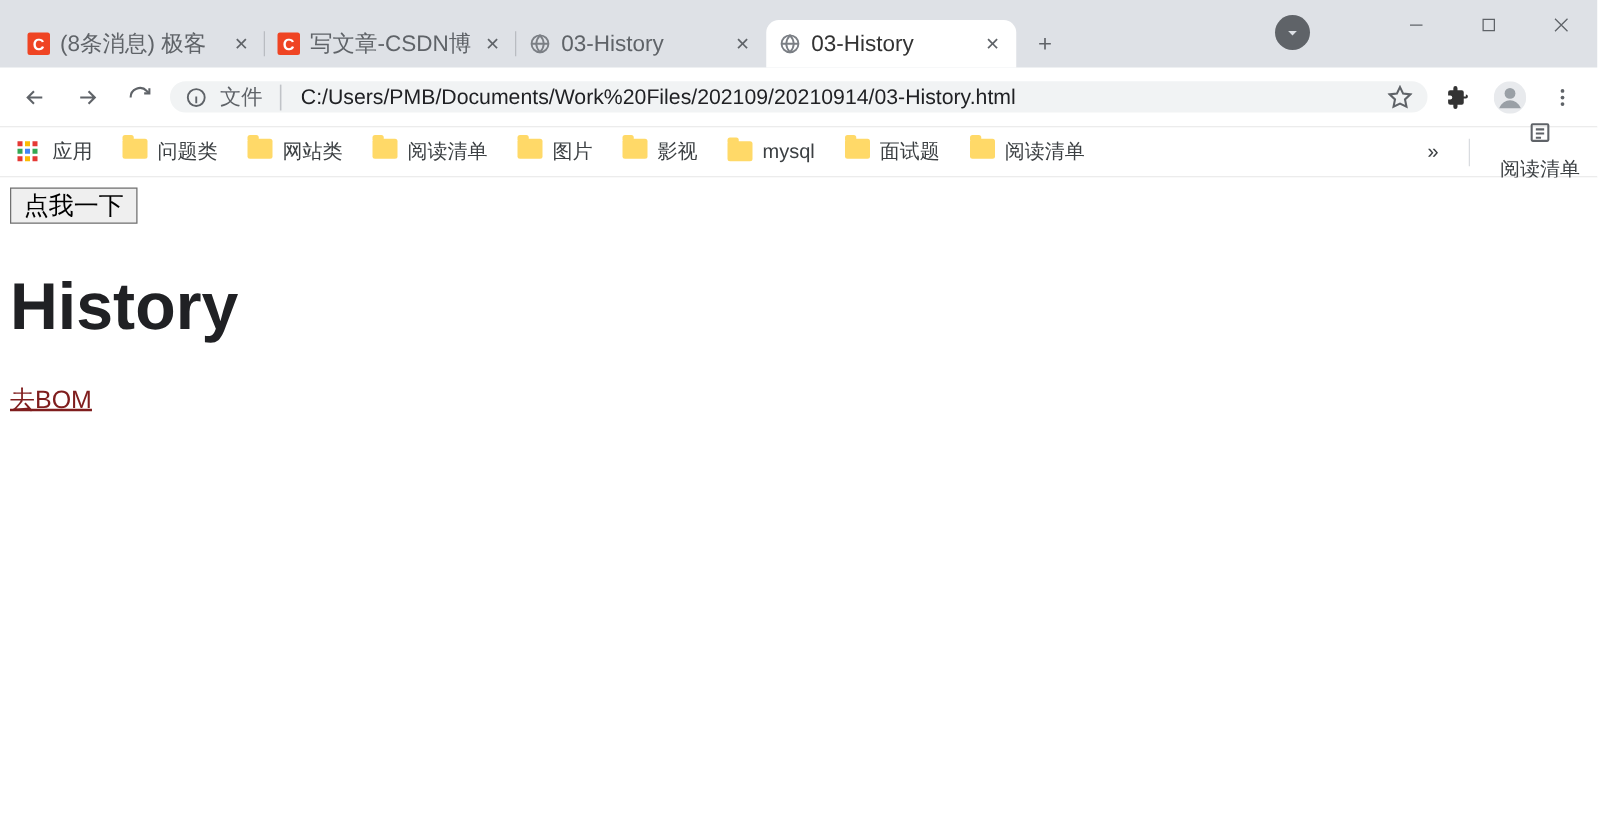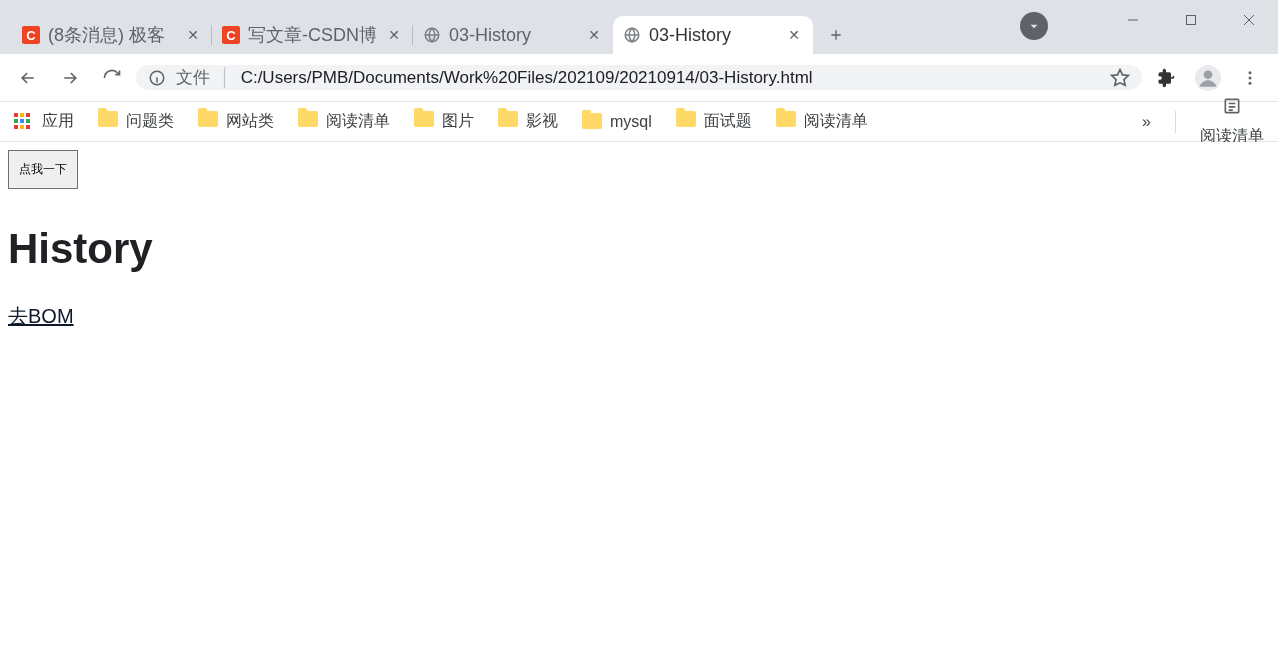--- a/index.html
+++ b/index.html
@@ -117,30 +117,30 @@
   .bm-more { display:flex; align-items:center; gap:10px; }
   .bm-divider { width:1px; height:22px; background:#d9dce0; }
   .reading-list { display:flex; align-items:center; gap:10px;flex-direction:column; }
 
   
   .content {
     flex:1 1 auto; background:#ffffff;
     padding:8px;
   }
   .page-btn {
-    font-family:inherit; font-size:12px;
-    padding:10px 10px; background:#efefef;
+    font-family:inherit; font-size:20px;
+    padding:0 10px; background:#efefef;
     border:1px solid #707070; cursor:default;
   }
   .page-heading {
-    margin:36px 0 30px 0; font-size:42px; font-weight:800;
+    margin:36px 0 30px 0; font-size:53px; font-weight:800;
     letter-spacing:0px;
   }
   .page-link {
-    font-size:20px; color:#0f172a; text-decoration:underline;text-align:right;
+    font-size:20px; color:#7f1d1d; text-decoration:underline;text-align:right;
   }
 
   svg { display:block; }
 </style>
 </head>
 <body>
 
 <div class="title-bar">
   <div class="tab-strip">
 

